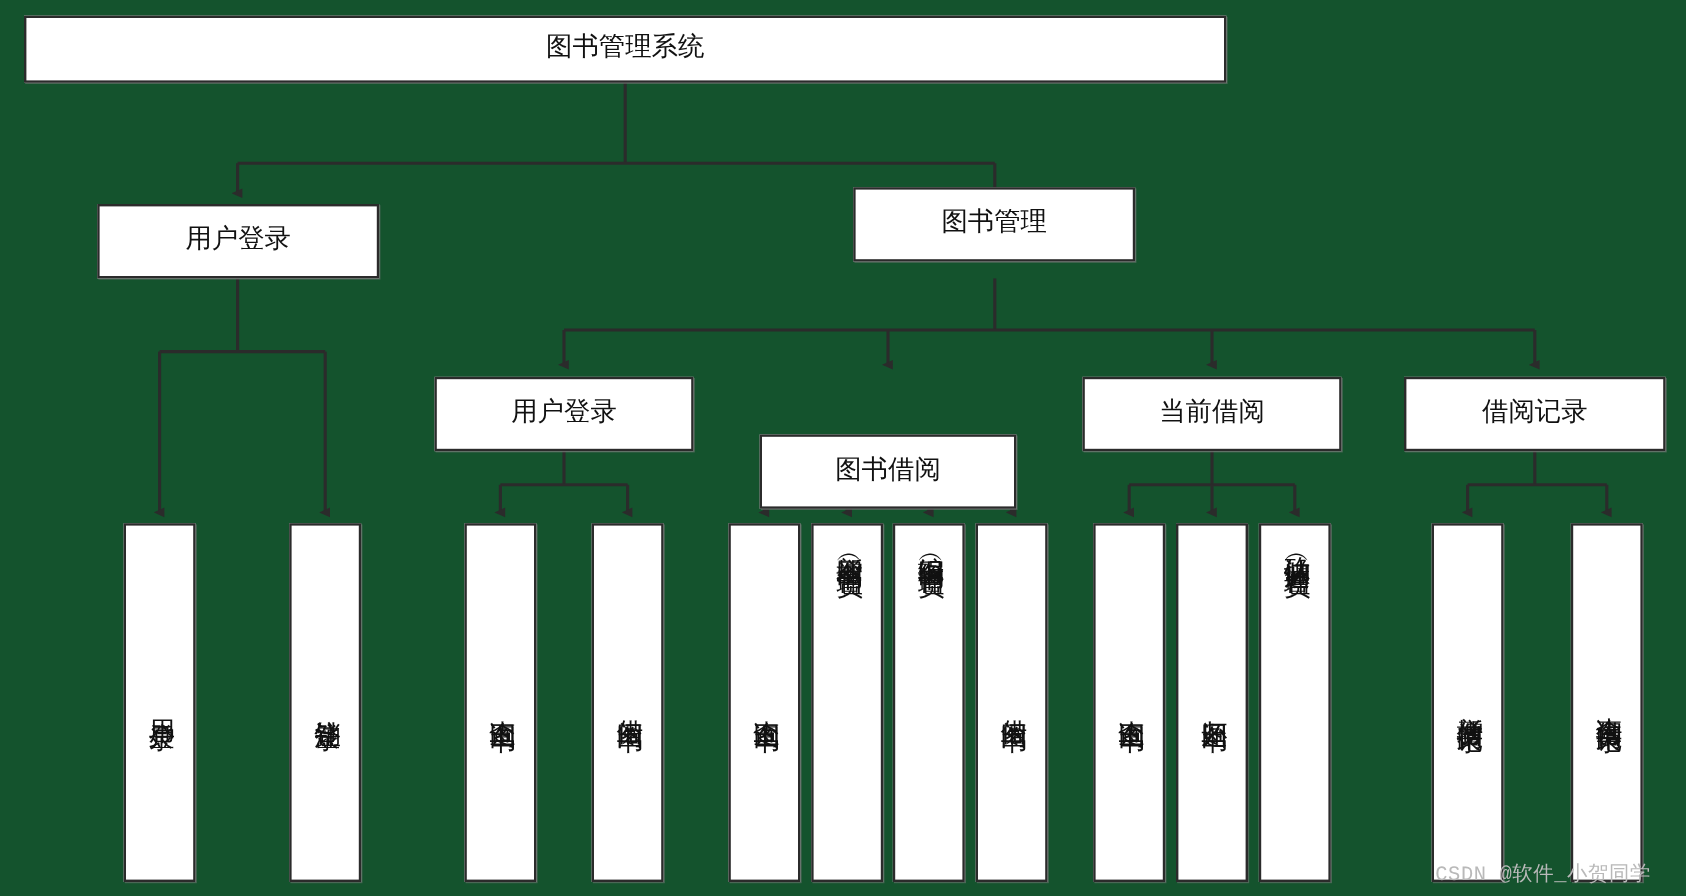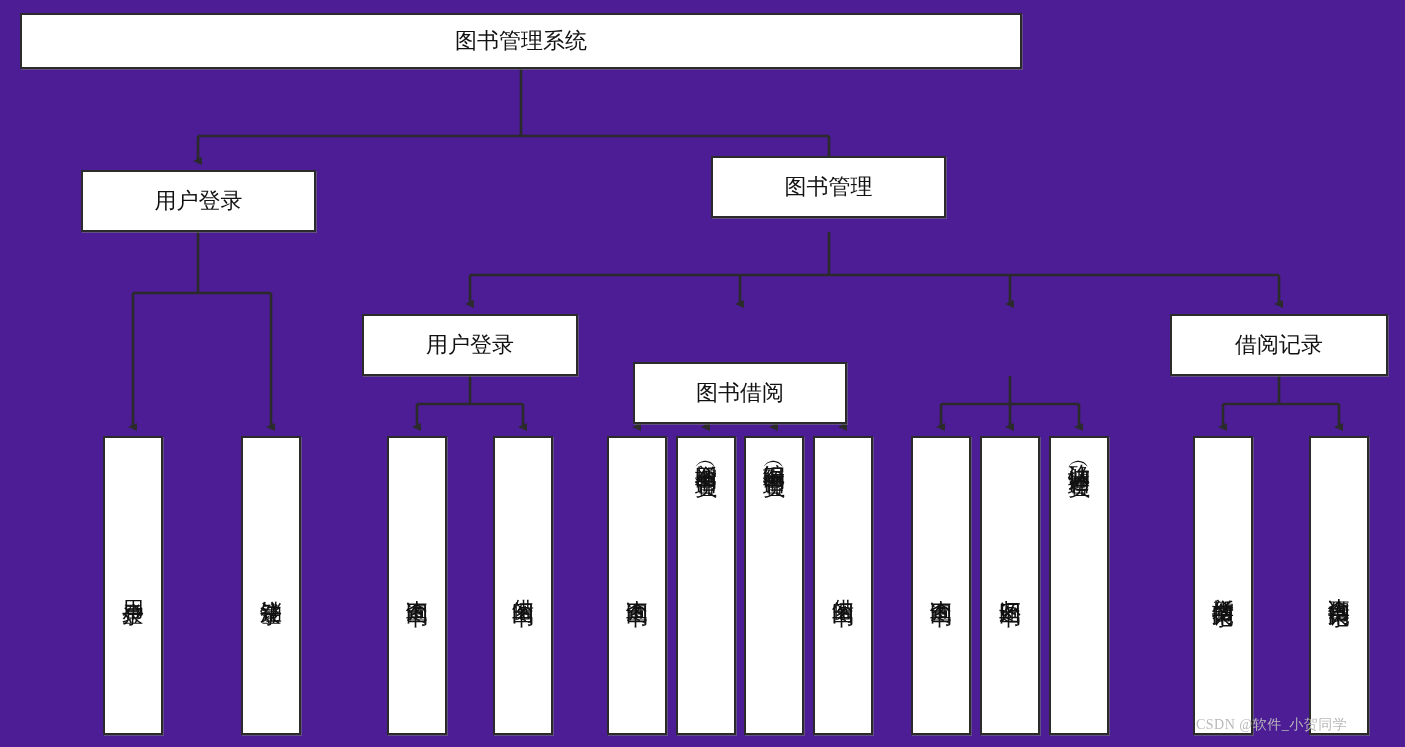--- a/index.html
+++ b/index.html
@@ -4,22 +4,22 @@
 <style>
   html, body {
     margin: 0;
     padding: 0;
     background: #ffffff;
   }
   #canvas {
     position: relative;
     width: 1405px;
     height: 747px;
-    background: #4c1d95;
-    font-family: Liberation Serif, serif;
+    background: #14532d;
+    font-family: Liberation Mono, monospace;
     overflow: hidden;
   }
   #edges {
     position: absolute;
     left: 0;
     top: 0;
     width: 1405px;
     height: 747px;
     pointer-events: none;
   }
@@ -61,21 +61,21 @@
     line-height: 1;
     white-space: nowrap;
   }
   .node.v.mid {
     align-items: center;
     padding-top: 0;
   }
   #watermark {
     position: absolute;
     color: #b9b9b9;
-    font-size: 14px;
+    font-size: 17px;
     white-space: nowrap;
     letter-spacing: 0.5px;
     pointer-events: none;
   }
 </style>
 </head>
 <body>
 
 <div id="canvas">
 
@@ -139,20 +139,23 @@
   <div class="node h" style="left:711px; top:156px; width:235px; height:62px;">
     <span class="node-label">图书管理</span>
   </div>
 
   <div class="node h" style="left:362px; top:314px; width:216px; height:62px;">
     <span class="node-label">用户登录</span>
   </div>
   <div class="node h" style="left:633px; top:314px; width:214px; height:62px;margin-top:48px;">
     <span class="node-label">图书借阅</span>
   </div>
+  <div class="node h" style="left:902px; top:314px; width:216px; height:62px;">
+    <span class="node-label">当前借阅</span>
+  </div>
   <div class="node h" style="left:1170px; top:314px; width:218px; height:62px;">
     <span class="node-label">借阅记录</span>
   </div>
 
   <div class="node v mid" style="left:103px; top:436px; width:60px; height:299px;">
     <span class="node-label">用户登录</span>
   </div>
   <div class="node v mid" style="left:241px; top:436px; width:60px; height:299px;">
     <span class="node-label">注销登录</span>
   </div>

